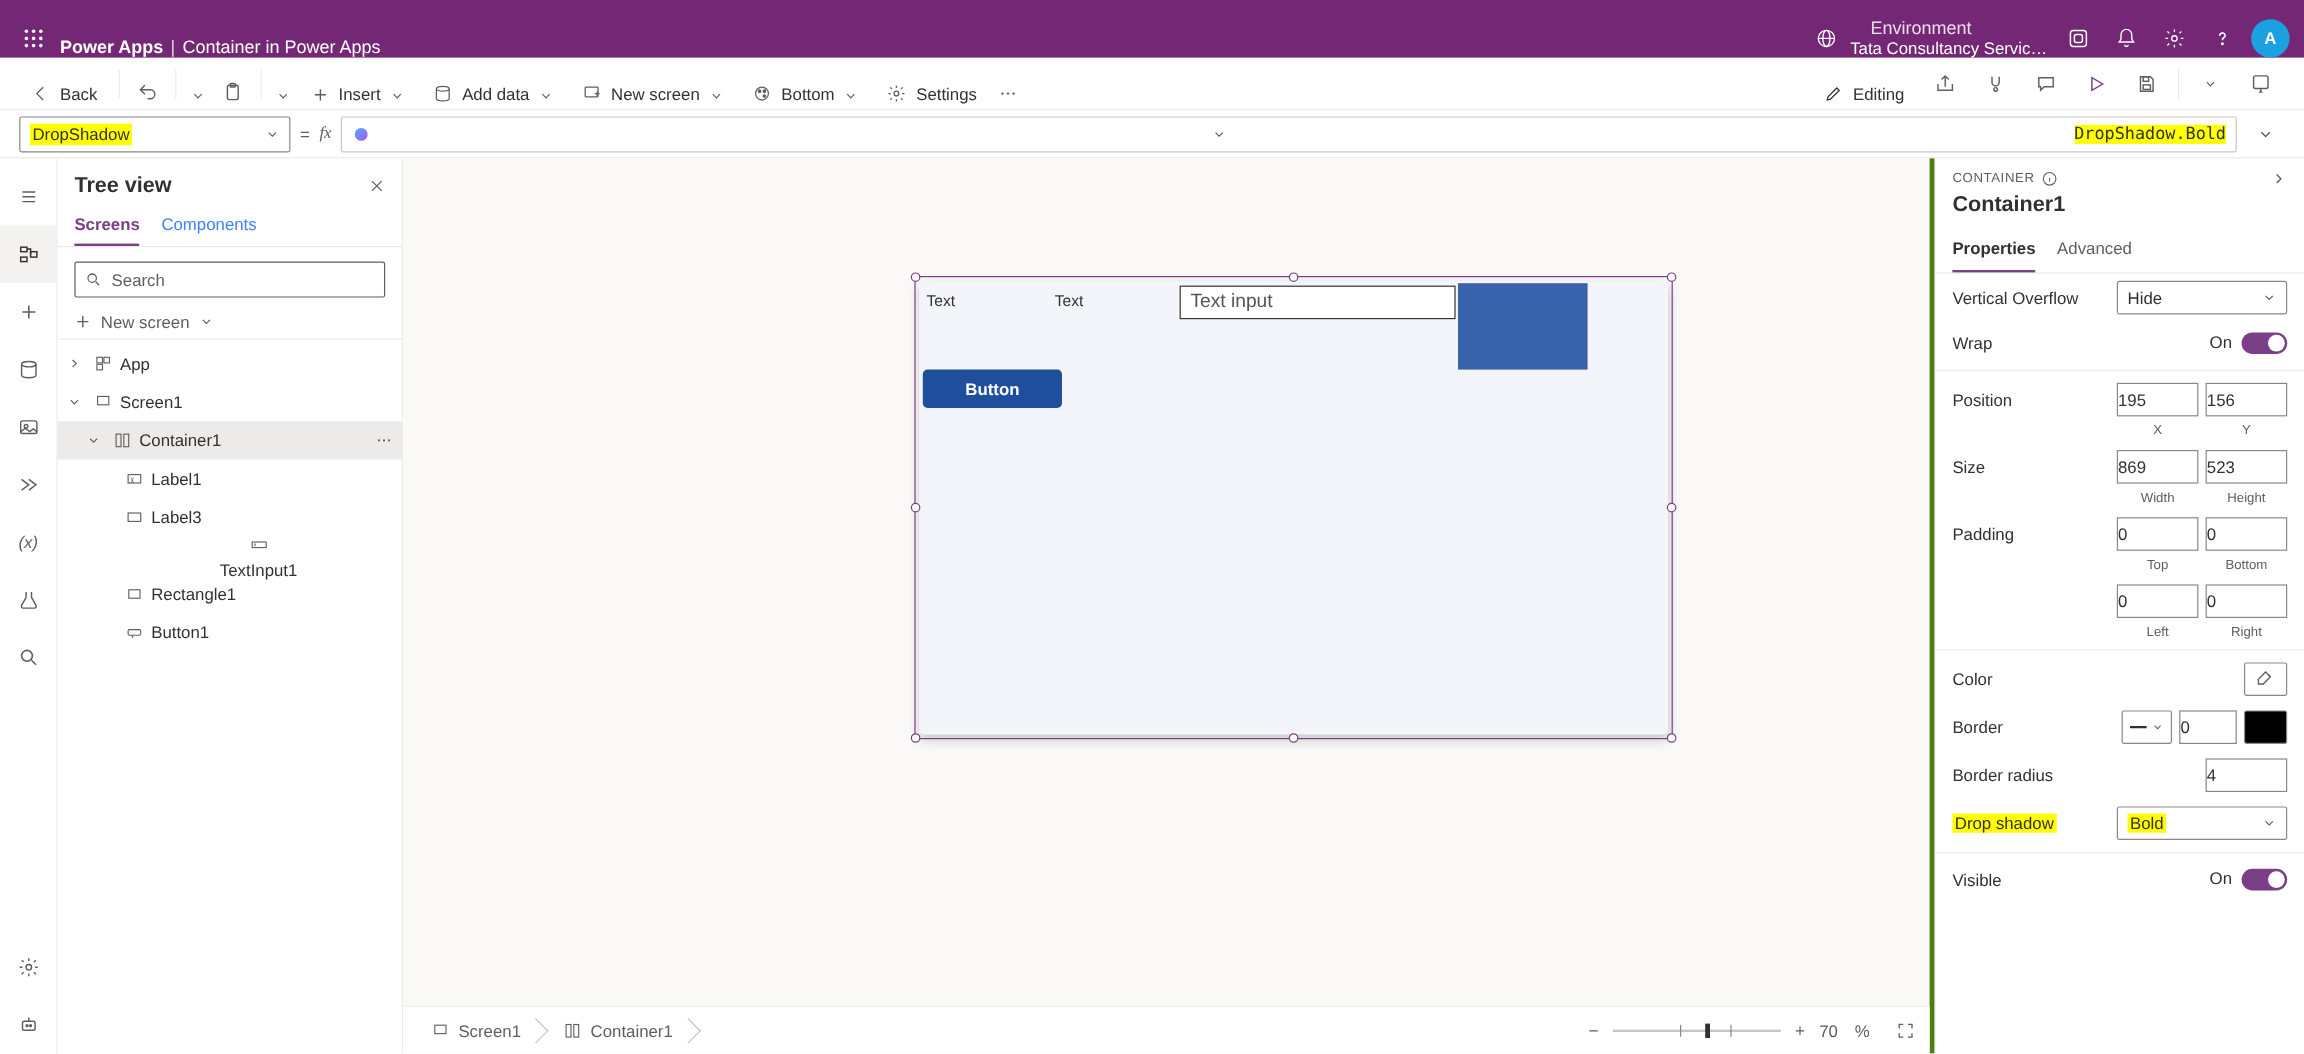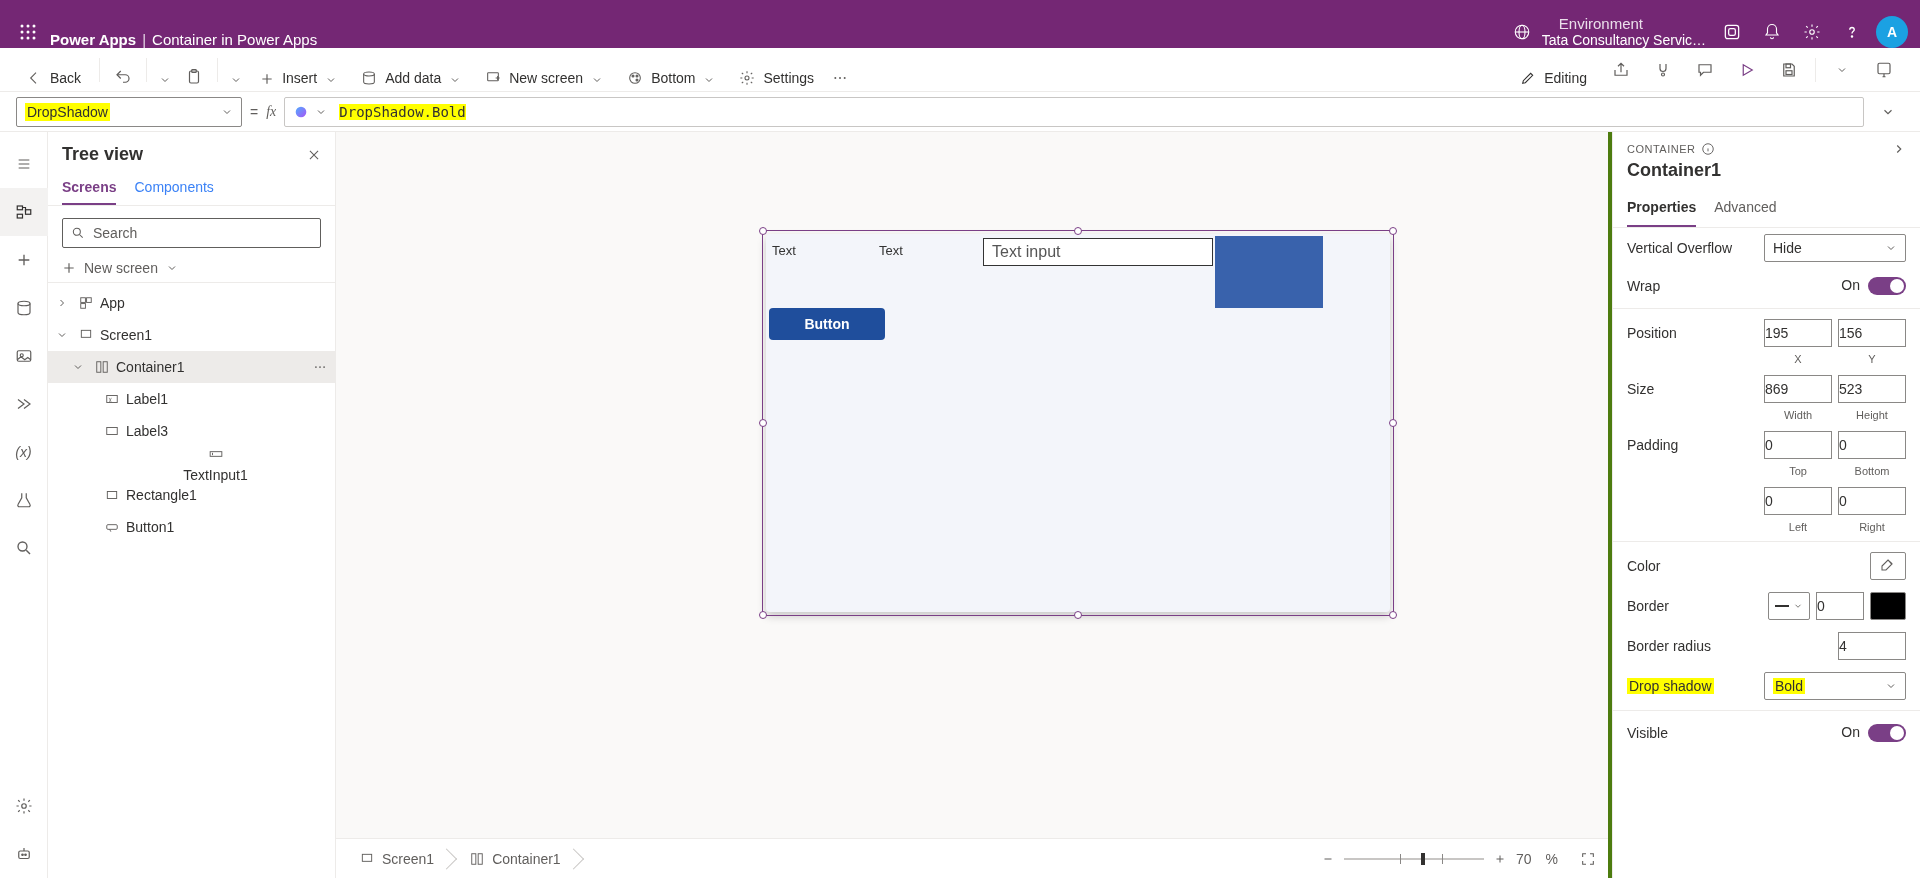--- a/index.html
+++ b/index.html
@@ -27,21 +27,21 @@
   .cmd.editing svg { color: #323130; }
   .right-icons { display: flex; align-items: center; gap: 2px; }
   .right-icons .icon-btn { width: 40px; height: 32px; display: flex; align-items: center; justify-content: center; border-radius: 2px; color: #605e5c; }
 
   
   .fxbar { height: 40px; border-bottom: 1px solid #edebe9; display: flex; align-items: center; padding: 4px 16px; gap: 8px; }
   .propselect { width: 226px; height: 30px; border: 1px solid #8a8886; border-radius: 2px; display: flex; align-items: center; padding: 0 8px; justify-content: space-between; }
   .propselect .hl { background: #ffff00; padding: 1px 2px; }
   .eq { color: #605e5c; }
   .fx { font-style: italic; font-family: serif; color: #605e5c; }
-  .fxinput { flex: 1; height: 30px; border: 1px solid #c8c6c4; border-radius: 2px; display: flex; align-items: center; padding: 0 8px; gap: 6px; font-family: Consolas, monospace; }
+  .fxinput { flex: 1; height: 30px; border: 1px solid #c8c6c4; border-radius: 2px; display: flex; align-items: center; padding: 0 8px; gap: 6px; font-family: Consolas, monospace; justify-content: space-between; }
   .fxinput .copilot { width: 16px; height: 16px; }
   .fxinput .chev { color: #605e5c; margin-right: 6px; }
   .fxinput .hl { background: #ffff00; }
   .fxchev { width: 32px; height: 30px; display: flex; align-items: center; justify-content: center; color: #605e5c; }
 
   
   .main { flex: 1; display: flex; min-height: 0; }
   .leftrail { width: 48px; border-right: 1px solid #edebe9; display: flex; flex-direction: column; align-items: center; padding-top: 8px; gap: 0; }
   .leftrail .rail-btn { width: 48px; height: 48px; display: flex; align-items: center; justify-content: center; color: #605e5c; }
   .leftrail .rail-btn.active { background: #f3f2f1; }

